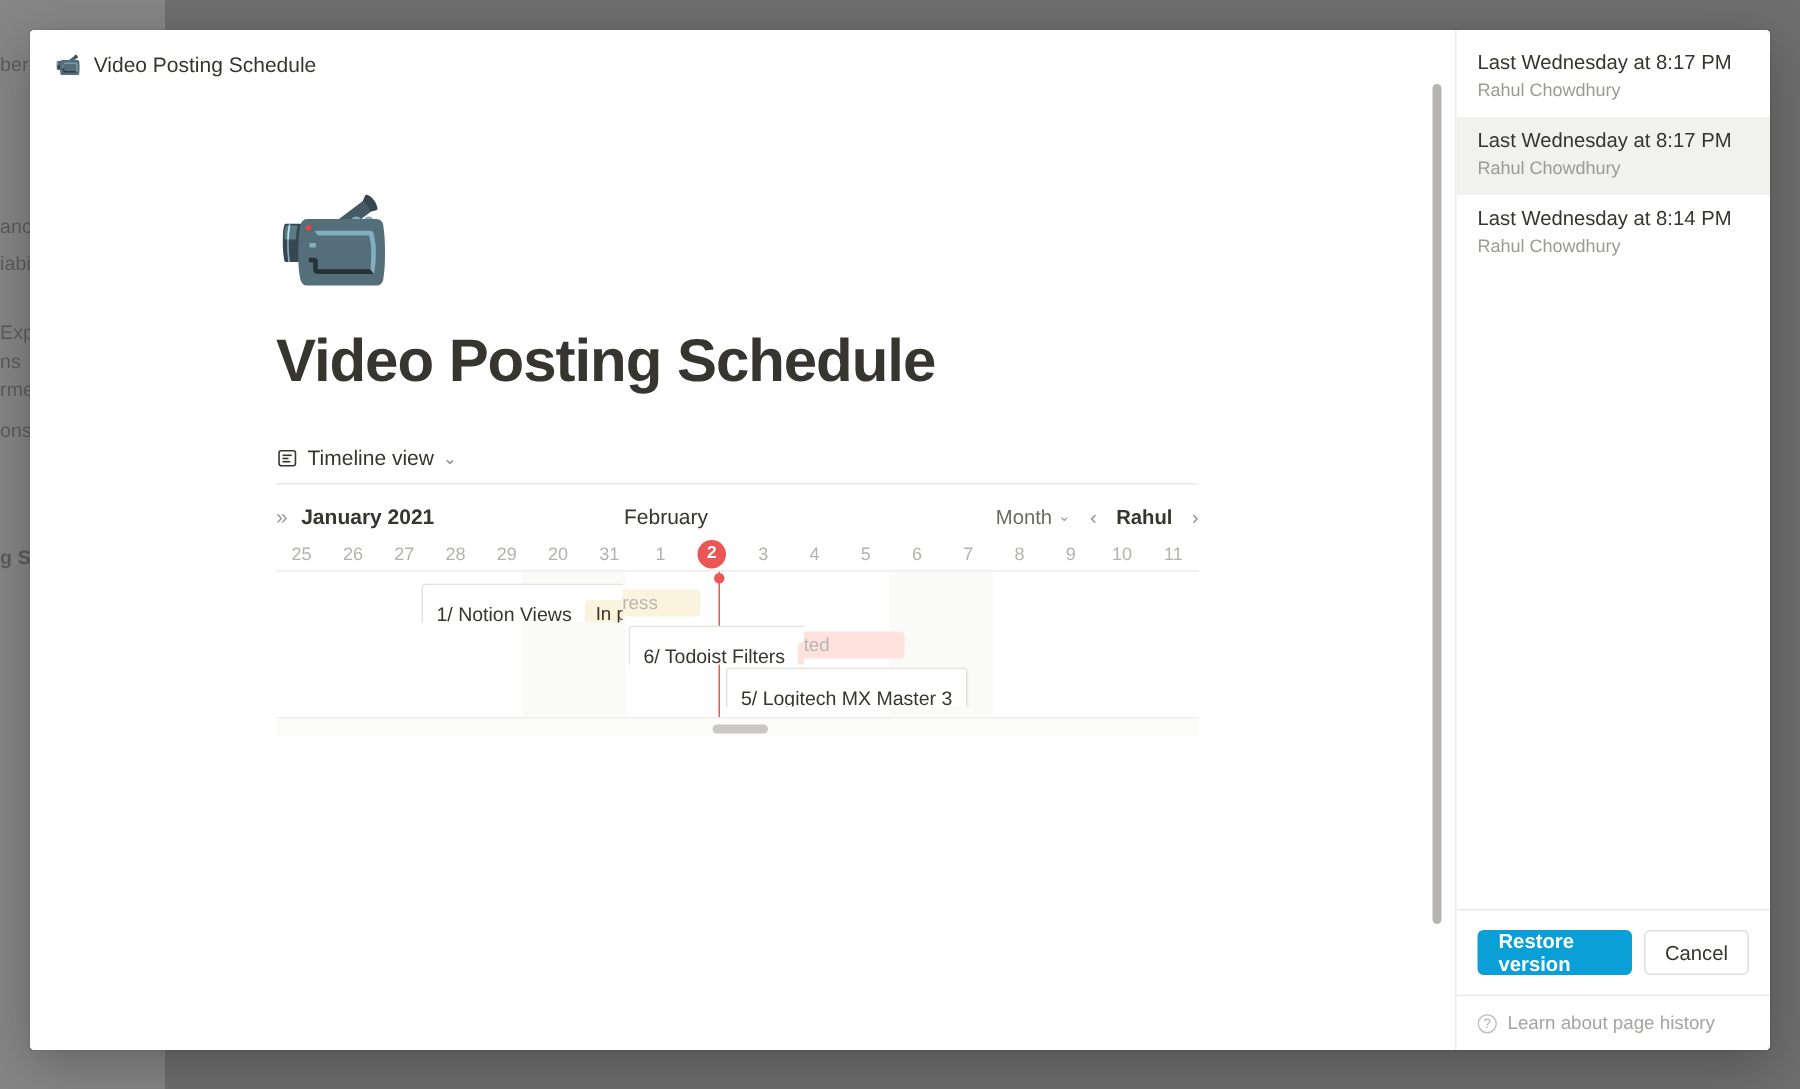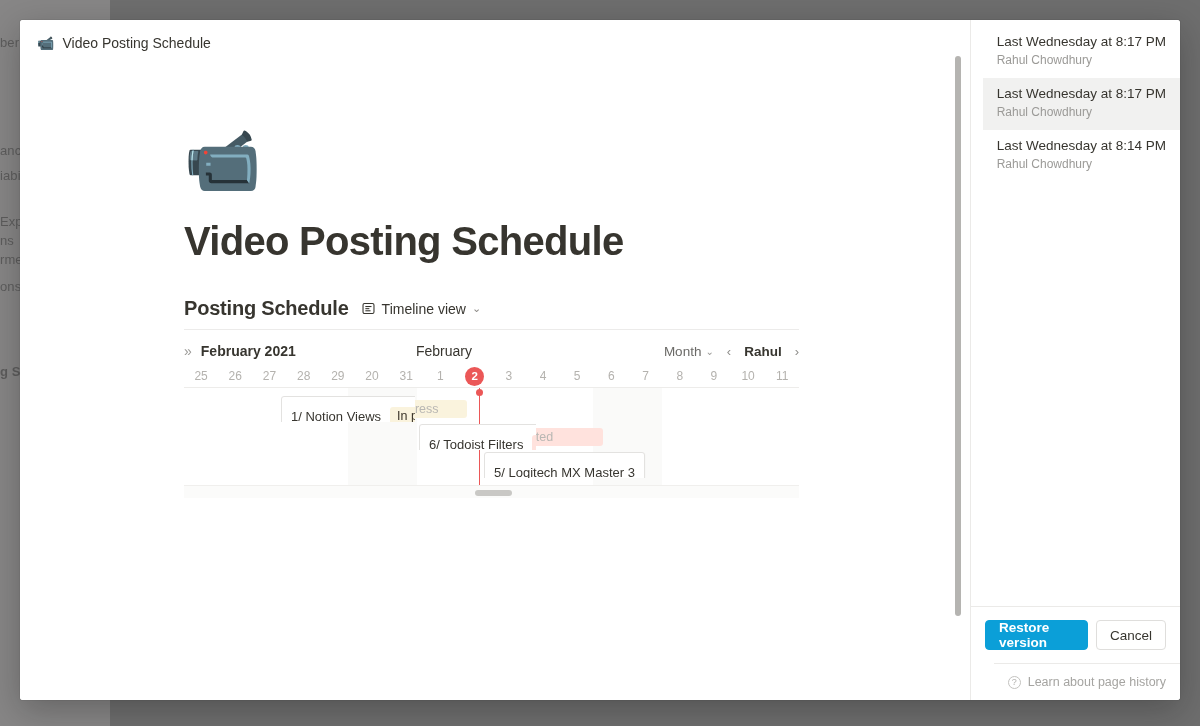--- a/index.html
+++ b/index.html
@@ -266,21 +266,20 @@
   }
 
   
   .history {
     width: 210px;
     height: 680px;
     border-left: 1px solid #ebeae8;
     display: flex;
     flex-direction: column;
     background: #fff;
-    align-items: flex-end;
   }
   .hist-list {
     flex: 1 1 auto;
     padding-top: 6px;
     overflow: hidden;
   }
   .hist-item {
     padding: 7px 14px 9px 14px;
   }
   .hist-item.selected { background: #f1f1f0; }
@@ -373,38 +372,37 @@
         <span>Video Posting Schedule</span>
       </div>
     </div>
 
     <div class="doc">
       <div class="doc-icon">📹</div>
       <div class="doc-title">Video Posting Schedule</div>
 
       <div class="db">
         <div class="db-head">
-          <span class="db-title">Posting Schedule</span>
           <span class="db-view">
             <span class="view-icon">
               <svg width="13" height="13" viewBox="0 0 14 14" aria-hidden="true">
                 <rect x="1.1" y="1.6" width="11.8" height="10.8" rx="1.6" fill="none" stroke="#37352f" stroke-width="1.15"></rect>
                 <rect x="3.6" y="4.3" width="6.6" height="1.15" fill="#37352f"></rect>
                 <rect x="3.6" y="6.6" width="4.3" height="1.15" fill="#37352f"></rect>
                 <rect x="3.6" y="8.9" width="5.6" height="1.15" fill="#37352f"></rect>
               </svg>
             </span>
             <span>Timeline view</span>
             <span class="chev">⌄</span>
           </span>
         </div>
 
         <div class="tl-bar">
           <span class="tl-collapse">»</span>
-          <span class="tl-month-left">February 2021</span>
+          <span class="tl-month-left">January 2021</span>
           <span class="tl-month-mid">February</span>
           <span class="tl-right">
             <span class="soft">
               <span>Month</span>
               <span class="chev">⌄</span>
             </span>
             <span class="tl-arrow">‹</span>
             <span class="tl-today">Rahul</span>
             <span class="tl-arrow">›</span>
           </span>

